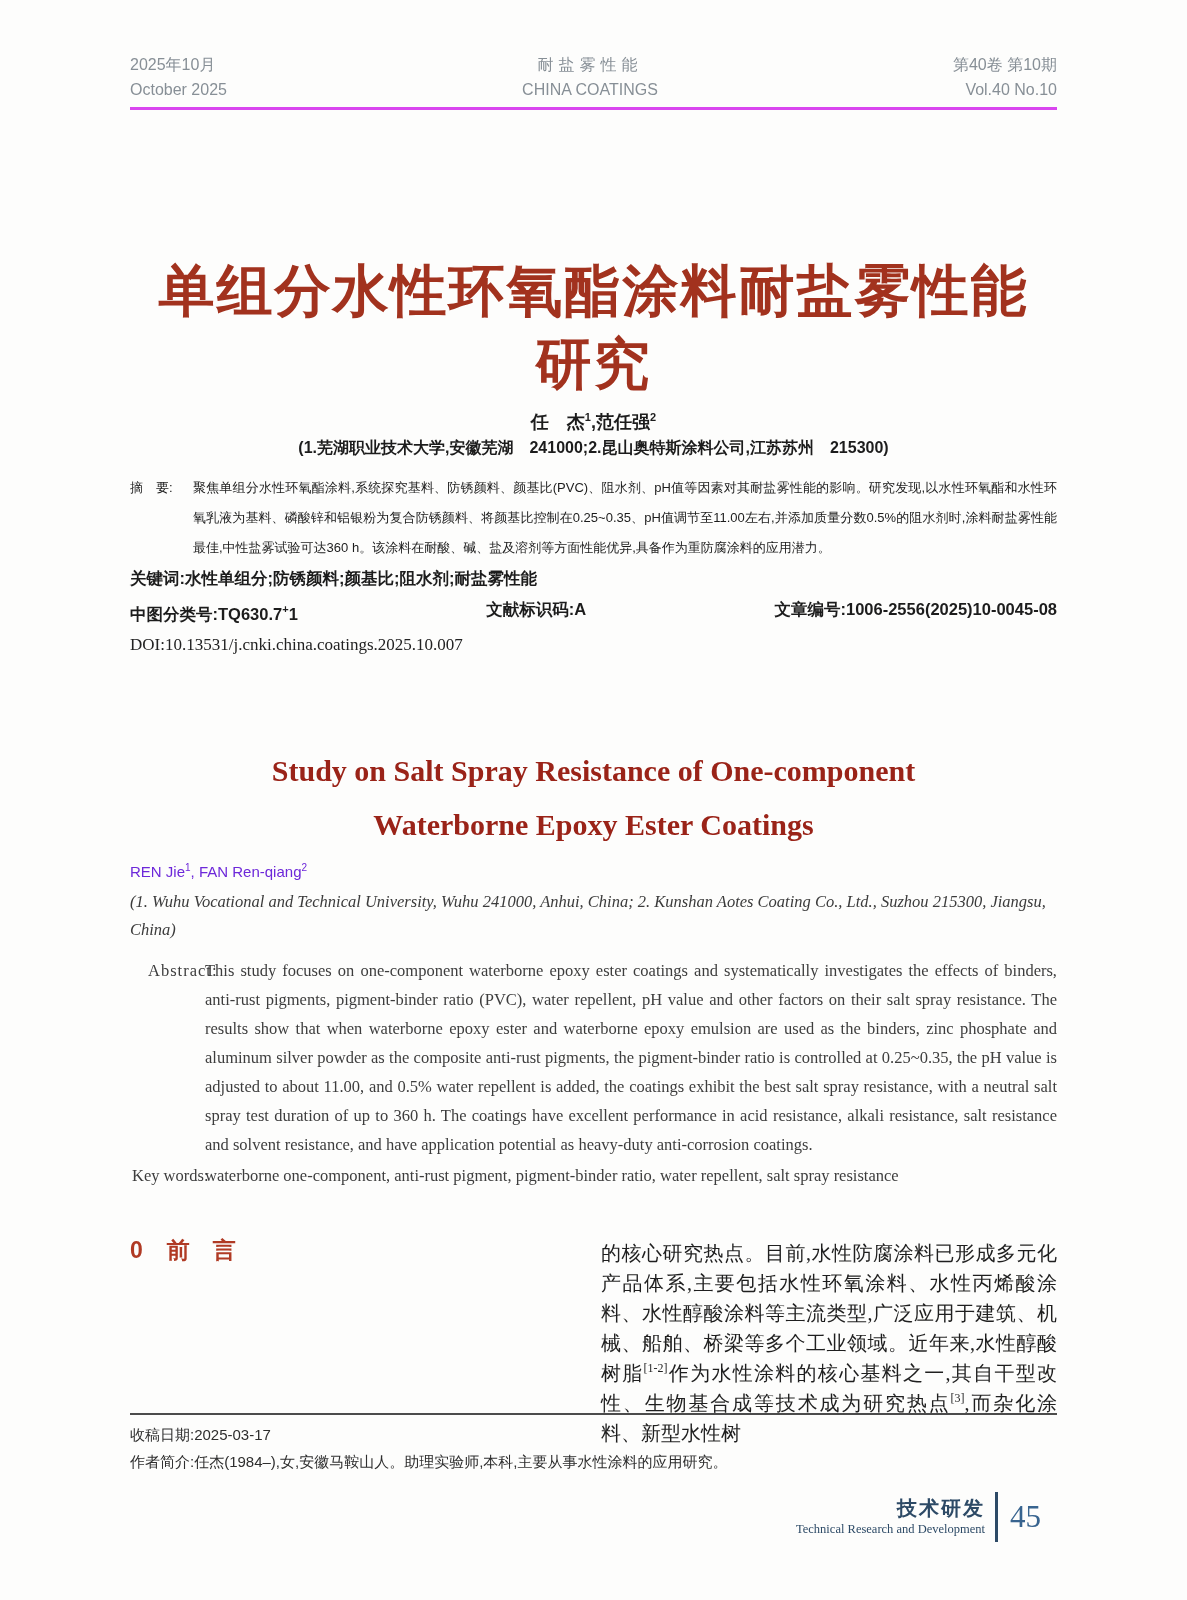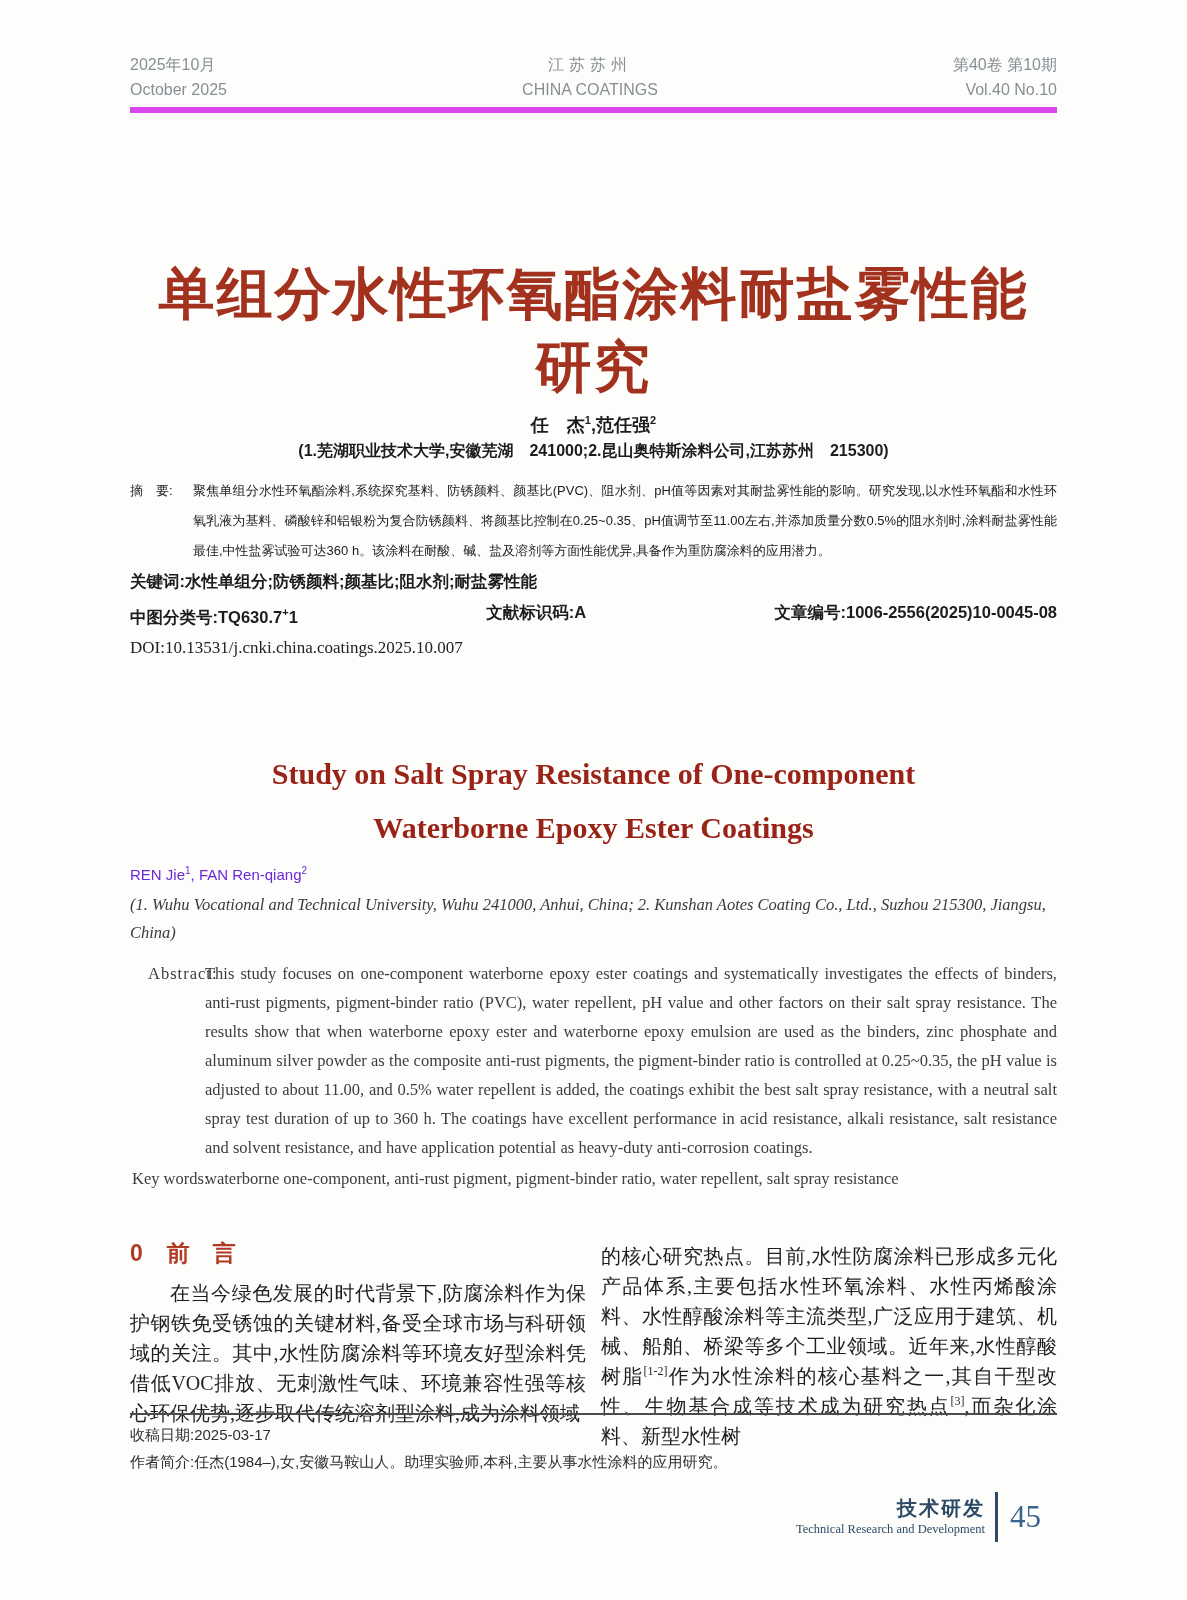--- a/index.html
+++ b/index.html
@@ -7,21 +7,21 @@
   .page {
     position:relative; width:1187px; height:1600px; margin:0 auto;
     background:#fdfdfc; overflow:hidden;
     font-family:"Liberation Sans", sans-serif; color:#1c1c1c;
   }
   .content { margin:0 130px; width:927px; }
 
   
   .jheader { padding-top:52px; display:flex; justify-content:space-between; align-items:flex-end;
              color:#878f96; font-size:16px; line-height:25px;
-             border-bottom:6px solid #d946ef; padding-bottom:5px; }
+             border-bottom:3px solid #d946ef; padding-bottom:5px; }
   .jheader .col { display:flex; flex-direction:column; }
   .jheader .c-center { text-align:center; }
   .jheader .c-right { text-align:right; }
   .jcn { letter-spacing:5px; }
 
   
   .title-cn { margin-top:144px; text-align:center; color:#a2321e;
               font-size:56px; font-weight:bold; line-height:73px; letter-spacing:2px; }
   .authors-cn { margin-top:4px; text-align:center; font-size:18px; font-weight:bold; line-height:26px; }
   .authors-cn sup { font-size:11px; }
@@ -86,21 +86,21 @@
 
 <div class="page">
   <div class="content">
 
     <div class="jheader">
       <div class="col">
         <span>2025年10月</span>
         <span>October 2025</span>
       </div>
       <div class="col c-center">
-        <span class="jcn">江苏苏州</span>
+        <span class="jcn">耐盐雾性能</span>
         <span>CHINA COATINGS</span>
       </div>
       <div class="col c-right">
         <span>第40卷 第10期</span>
         <span>Vol.40 No.10</span>
       </div>
     </div>
 
     <h1 class="title-cn">
       <span>单组分水性环氧酯涂料耐盐雾性能</span><br>
@@ -147,21 +147,20 @@
     <div class="keywords-en">
       <span class="lbl">Key words:</span>
       <span>waterborne one-component, anti-rust pigment, pigment-binder ratio, water repellent, salt spray resistance</span>
     </div>
 
     <div class="intro">
       <div class="col-l">
         <div class="sec-head">
           <span class="num">0</span><span>前　言</span>
         </div>
-        <p class="body-cn indent2">在当今绿色发展的时代背景下,防腐涂料作为保护钢铁免受锈蚀的关键材料,备受全球市场与科研领域的关注。其中,水性防腐涂料等环境友好型涂料凭借低VOC排放、无刺激性气味、环境兼容性强等核心环保优势,逐步取代传统溶剂型涂料,成为涂料领域</p>
       </div>
       <div class="col-r">
         <p class="body-cn">
           <span>的核心研究热点。目前,水性防腐涂料已形成多元化产品体系,主要包括水性环氧涂料、水性丙烯酸涂料、水性醇酸涂料等主流类型,广泛应用于建筑、机械、船舶、桥梁等多个工业领域。近年来,水性醇酸树脂</span><sup>[1-2]</sup><span>作为水性涂料的核心基料之一,其自干型改性、生物基合成等技术成为研究热点</span><sup>[3]</sup><span>,而杂化涂料、新型水性树</span>
         </p>
       </div>
     </div>
 
   </div>
 

